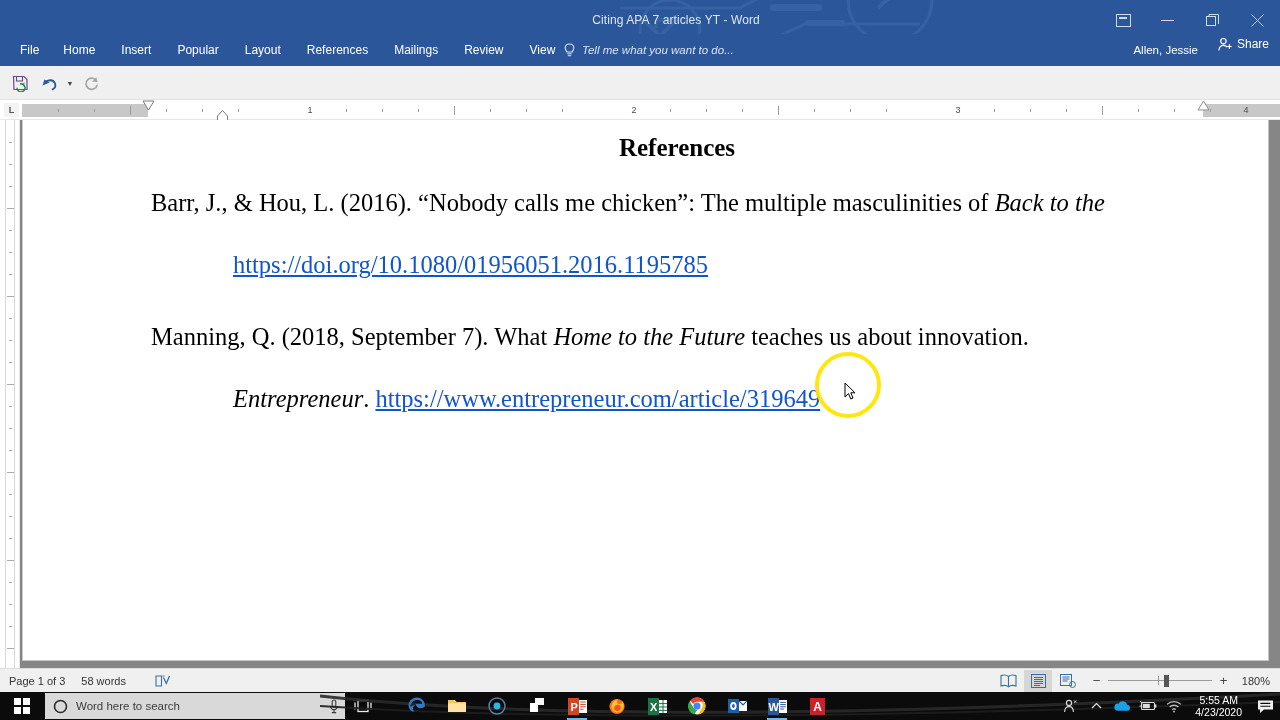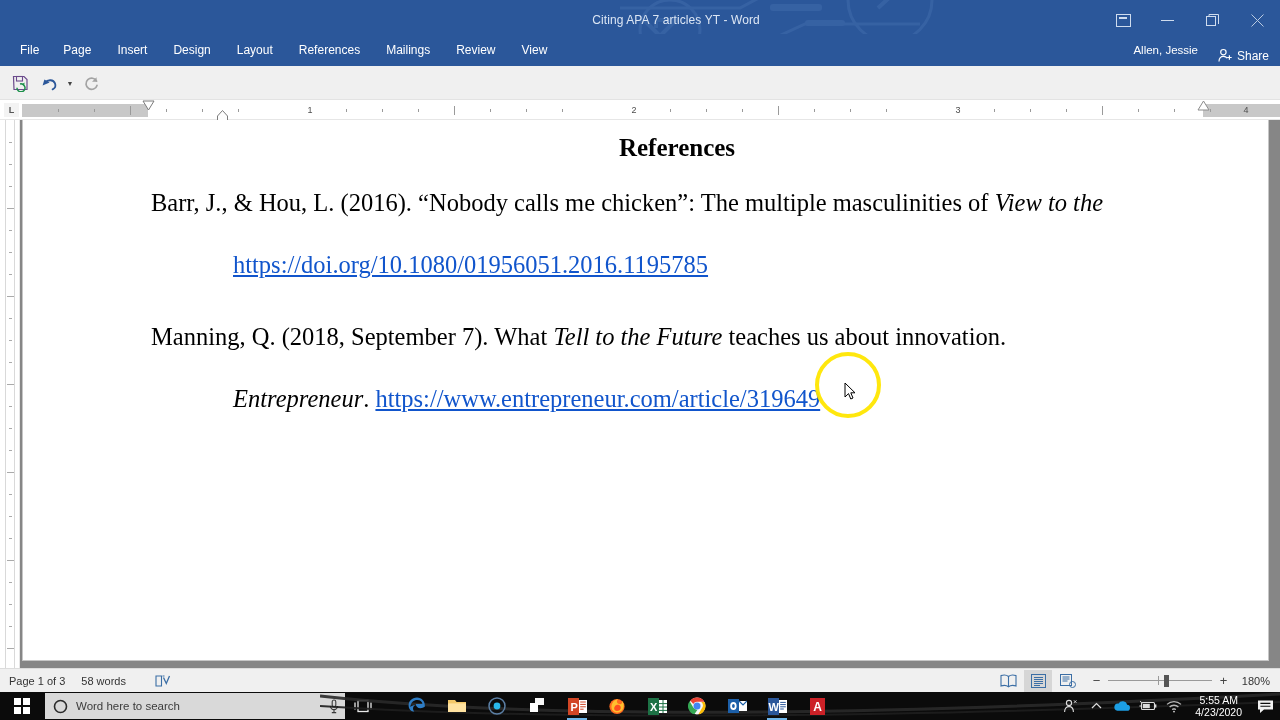--- a/index.html
+++ b/index.html
@@ -50,21 +50,21 @@
     display: flex; align-items: center; gap: 6px;
     color: #d8e3f3; font-size: 11.5px; font-style: italic;
   }
   .bulb { width: 13px; height: 15px; display: block; }
   .acct {
     position: absolute; right: 82px; top: 0; height: 32px; line-height: 32px;
     color: #ffffff; font-size: 11.5px;
   }
   .sharebtn {
     position: absolute; right: 4px; top: 3px; height: 26px;
-    display: flex; align-items: flex-end; gap: 4px;
+    display: flex; align-items: flex-start; gap: 4px;
     color: #fff; font-size: 12px; padding: 0 7px;
   }
 
   
   .qat {
     position: absolute; top: 66px; left: 0; width: 1280px; height: 34px;
     background: #f0f0f0; border-bottom: 1px solid #e3e3e3;
   }
   .qat-inner { position: absolute; left: 7px; top: 0; height: 34px; display: flex; align-items: center; gap: 3px; }
   .qicon { width: 26px; height: 26px; display: flex; align-items: center; justify-content: center; }
@@ -230,30 +230,38 @@
         <svg width="13" height="13" viewBox="0 0 13 13">
             <path d="M0.5 0.5 L12.5 12.5 M12.5 0.5 L0.5 12.5" stroke="#b9cae1" fill="none"></path>
           </svg>
       </div>
     </div>
   </div>
 
   <div class="ribbontabs">
     <div class="tabs">
       <div class="tab file">File</div>
-      <div class="tab">Page</div>
+      <div class="tab">Home</div>
       <div class="tab">Insert</div>
-      <div class="tab">Design</div>
+      <div class="tab">Popular</div>
       <div class="tab">Layout</div>
       <div class="tab">References</div>
       <div class="tab">Mailings</div>
       <div class="tab">Review</div>
       <div class="tab">View</div>
     </div>
 
+    <div class="tellme">
+      <svg class="bulb" viewBox="0 0 13 15">
+        <path d="M6.5 1 C3.9 1 2.2 2.8 2.2 5 c0 1.8 1.2 2.7 1.6 4 h5.4 c0.4 -1.3 1.6 -2.2 1.6 -4 C10.8 2.8 9.1 1 6.5 1 z" fill="none" stroke="#d8e3f3" stroke-width="1.1"></path>
+        <rect x="4.3" y="10.3" width="4.4" height="1" fill="#d8e3f3"></rect>
+        <rect x="4.8" y="12.2" width="3.4" height="1" fill="#d8e3f3"></rect>
+      </svg>
+      <span>Tell me what you want to do...</span>
+    </div>
 
     <div class="acct">Allen, Jessie</div>
 
     <div class="sharebtn">
       <svg width="15" height="15" viewBox="0 0 15 15">
         <circle cx="5.4" cy="4.2" r="2.7" fill="none" stroke="#fff" stroke-width="1.2"></circle>
         <path d="M1 13.5 C1 9.8 3 8.4 5.4 8.4 C7 8.4 8.4 9 9.2 10.3" fill="none" stroke="#fff" stroke-width="1.2"></path>
         <path d="M11.4 7.2 v4.6 M9.1 9.5 h4.6" stroke="#fff" stroke-width="1.2"></path>
       </svg>
       <span>Share</span>
@@ -365,25 +373,25 @@
         <div class="vtick major" style="top:528px"></div>
     </div>
   </div>
 
   <div class="docarea">
     <div class="page">
       <div class="doc-body">
         <div class="doc-title">References</div>
         <div id="refs">
             <div class="ref">
-              <div class="hang"><span>Barr, J., &amp; Hou, L. (2016). “Nobody calls me chicken”: The multiple masculinities of </span><i>View to the</i></div>
+              <div class="hang"><span>Barr, J., &amp; Hou, L. (2016). “Nobody calls me chicken”: The multiple masculinities of </span><i>Back to the</i></div>
               <div><span class="link">https://doi.org/10.1080/01956051.2016.1195785</span></div>
             </div>
             <div class="ref">
-              <div class="hang"><span>Manning, Q. (2018, September 7). What </span><i>Tell to the Future</i><span> teaches us about innovation.</span></div>
+              <div class="hang"><span>Manning, Q. (2018, September 7). What </span><i>Home to the Future</i><span> teaches us about innovation.</span></div>
               <div><i>Entrepreneur</i><span>. </span><span class="link">https://www.entrepreneur.com/article/319649</span></div>
             </div>
           </div>
       </div>
     </div>
   </div>
 
   <div class="hl-circle"></div>
   <svg class="mousecur" viewBox="0 0 14 20">
     <path d="M2 1 L2 15 L5.5 11.6 L7.8 17 L10 16 L7.8 10.8 L12 10.8 z" fill="#fff" stroke="#000" stroke-width="1"></path>

